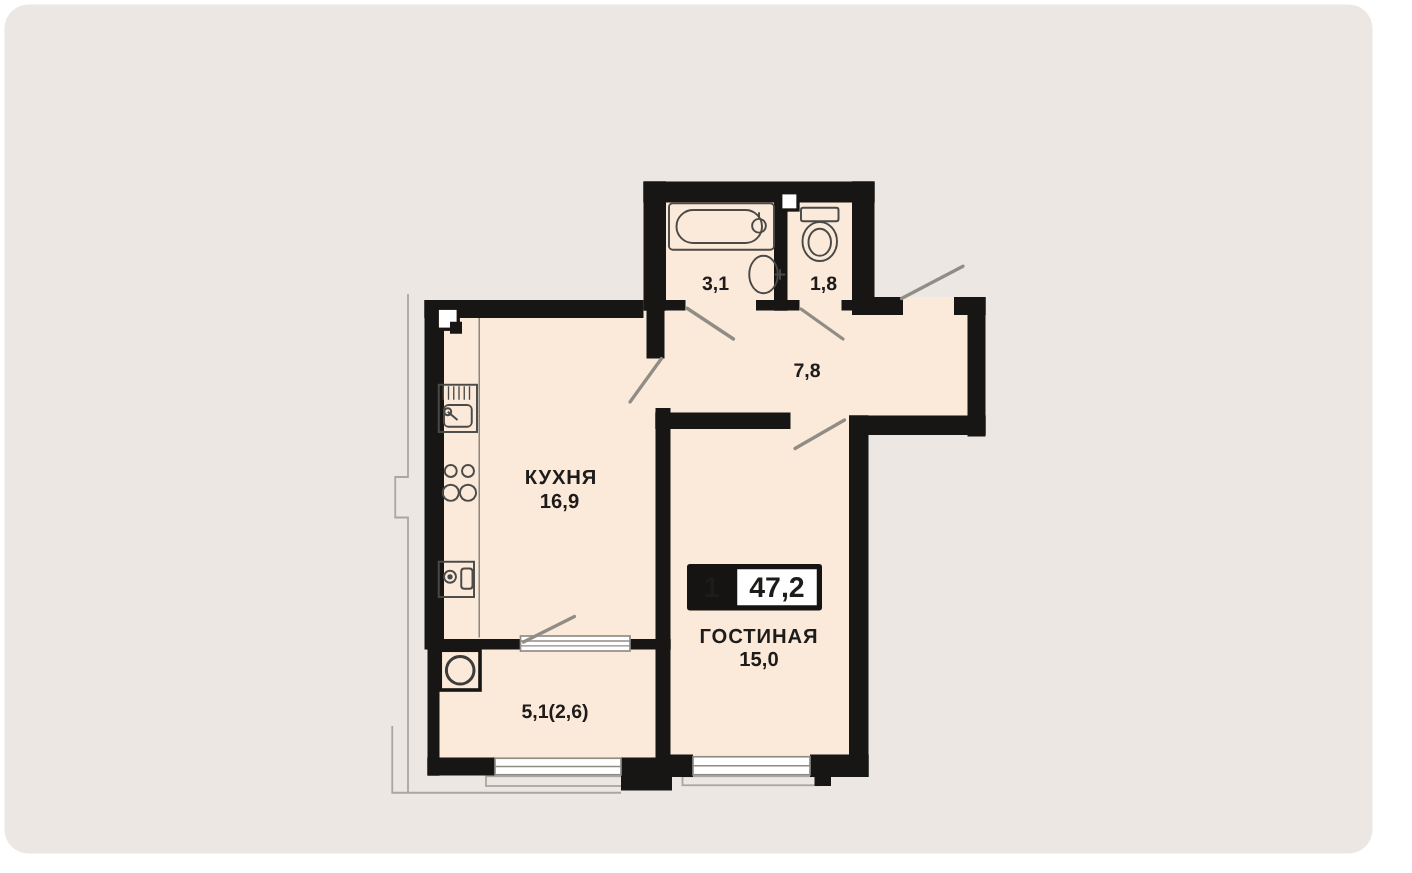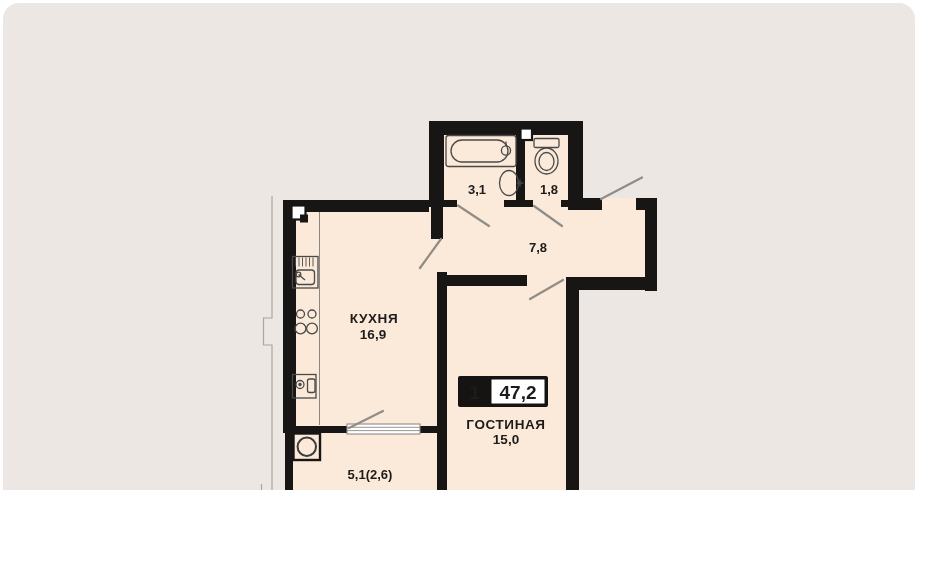--- a/index.html
+++ b/index.html
@@ -1,16 +1,16 @@
 <!DOCTYPE html>
 <html><head>
 <meta charset="utf-8">
 <style>
   html,body{margin:0;padding:0;background:#ffffff;}
-  .stage{position:relative;width:941px;height:490px;background:#ffffff;overflow:hidden;}
+  .stage{position:relative;width:941px;height:582px;background:#ffffff;overflow:hidden;}
   svg{display:block;}
   text{font-family:"Liberation Sans","DejaVu Sans",sans-serif;font-weight:700;fill:#1d1c1b;}
   .room-name{letter-spacing:0.6px;}
   .fix{stroke:#4a4a48;fill:none;stroke-width:1.3;}
   .doorleaf{stroke:#908c86;stroke-width:2.2;stroke-linecap:round;}
   .sill{stroke:#aba69f;fill:none;stroke-width:1.2;}
   .winline{stroke:#8f8b87;stroke-width:0.9;}
 </style>
 </head>
 <body>

